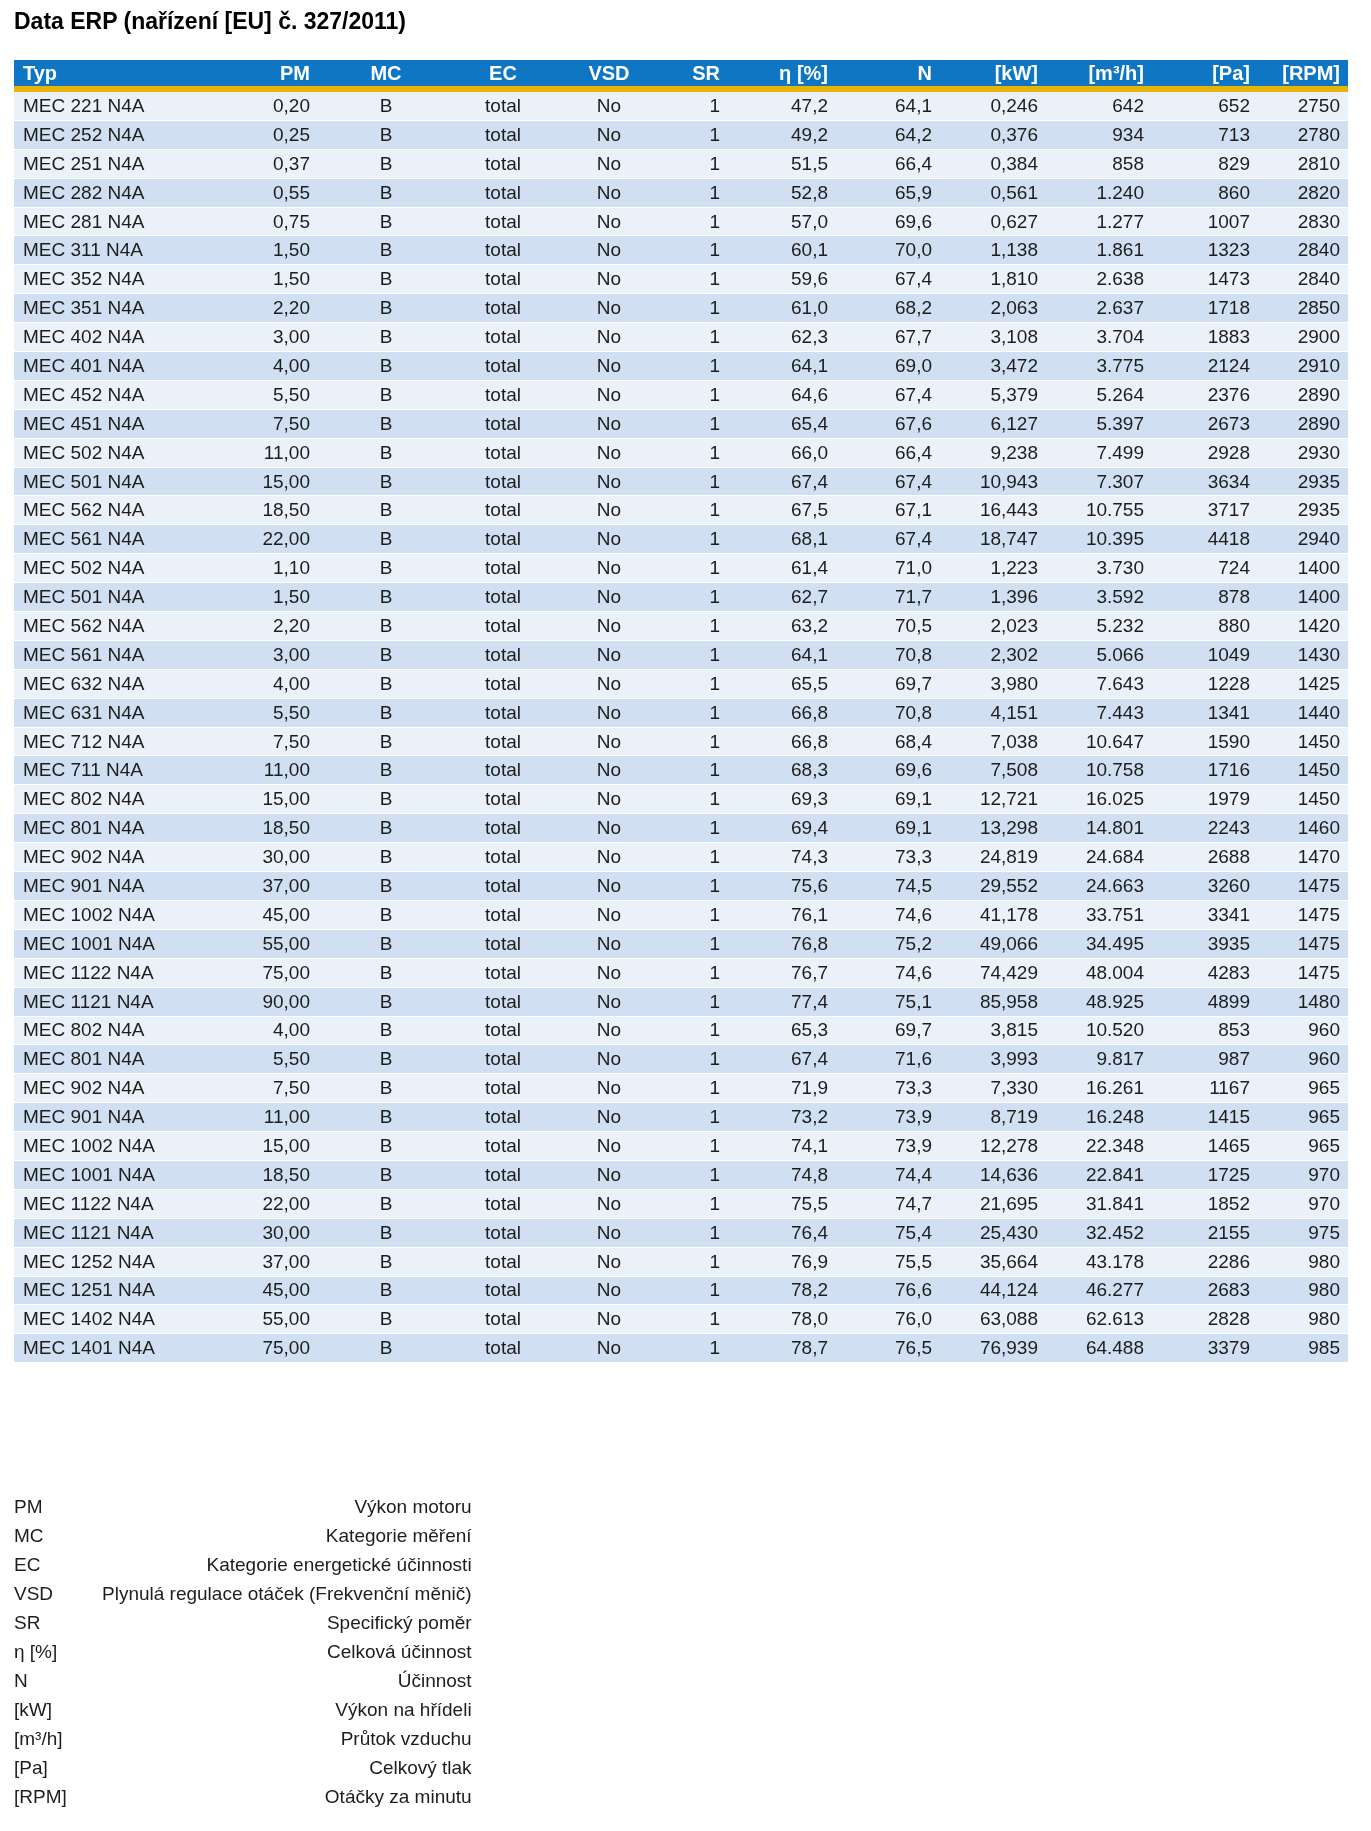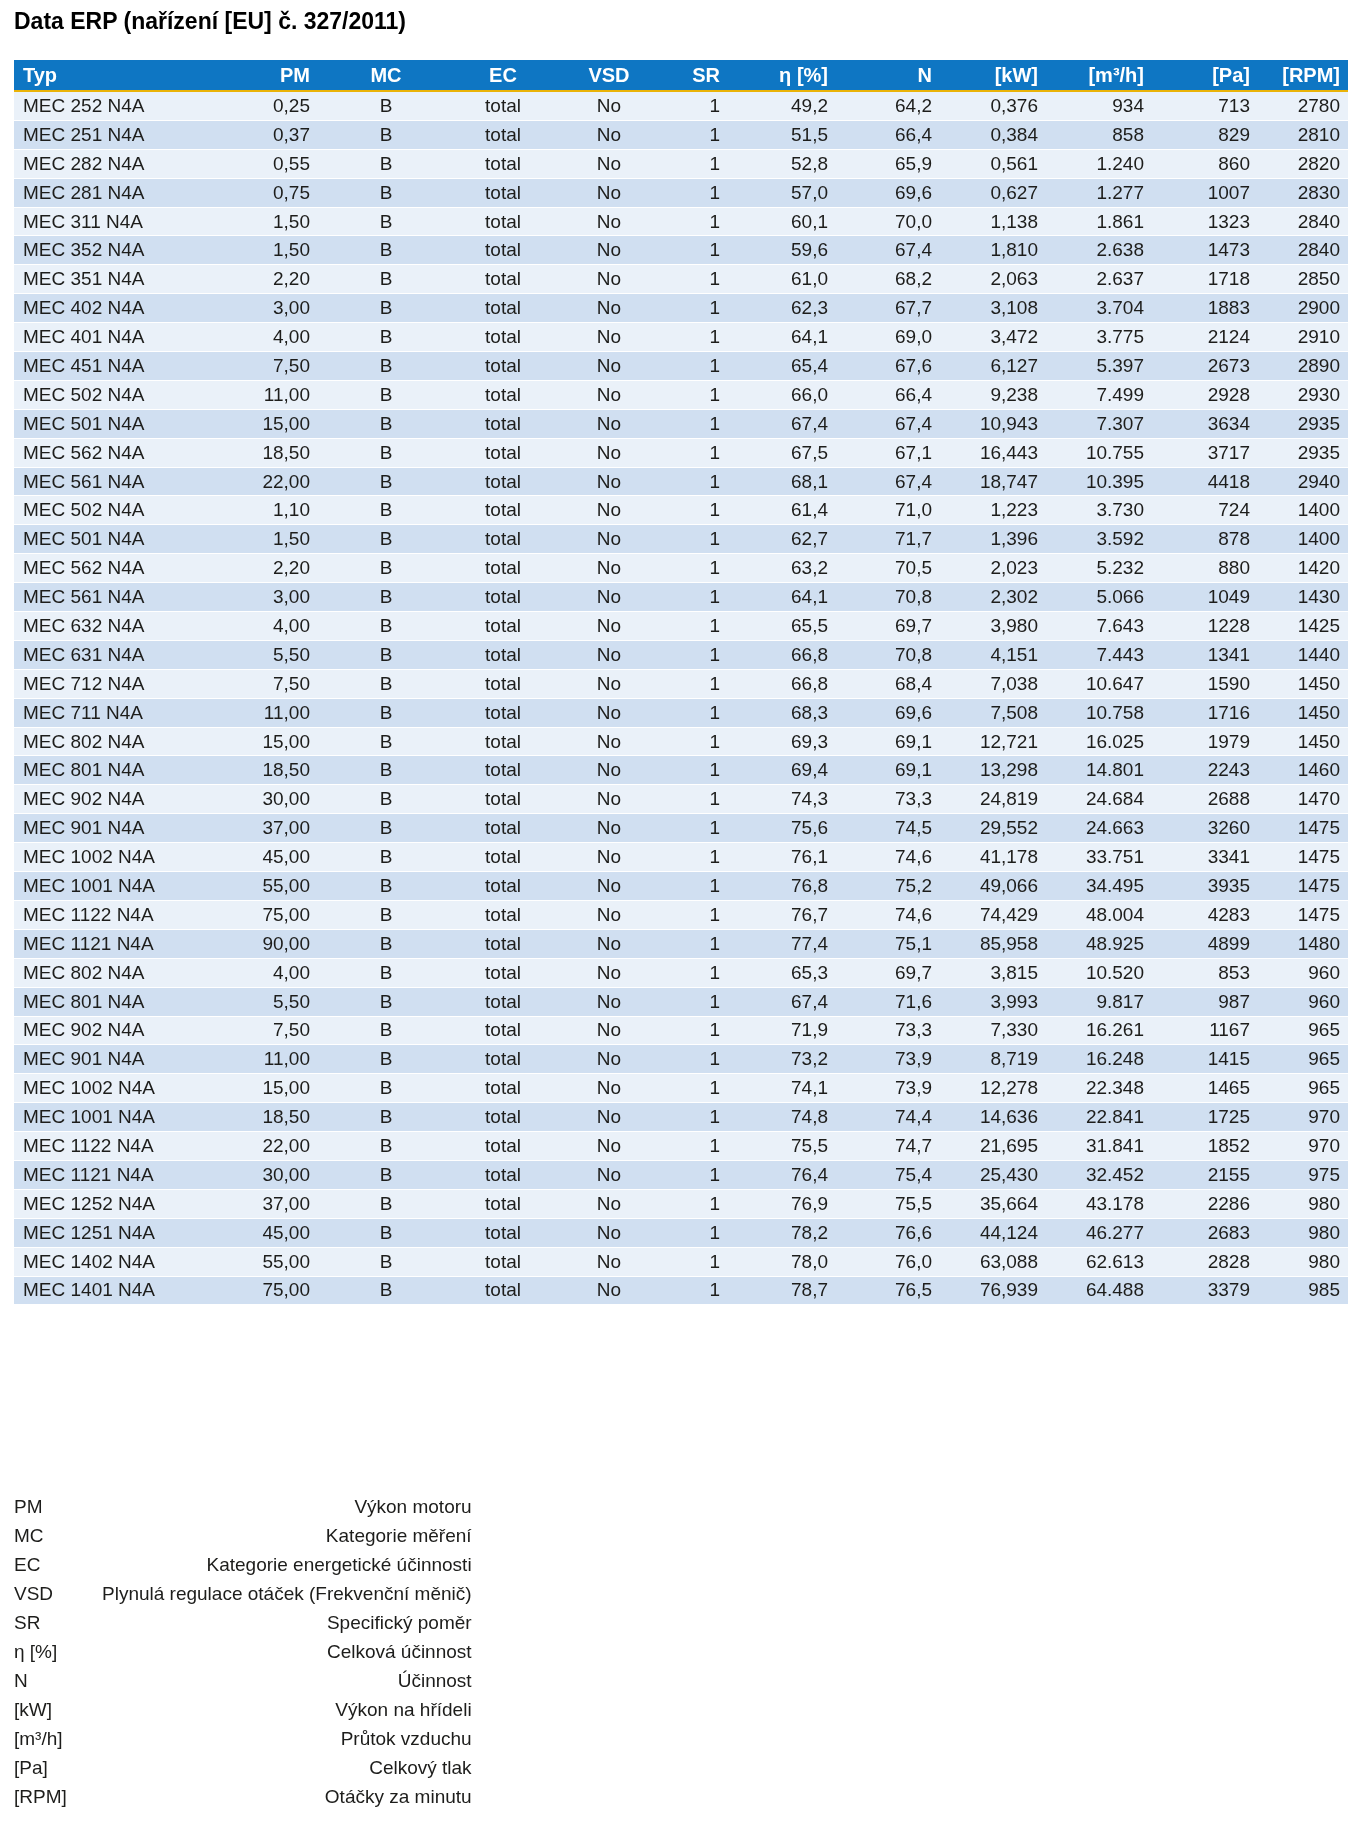--- a/index.html
+++ b/index.html
@@ -30,21 +30,21 @@
     width:1334px;
     border-collapse:separate;border-spacing:0;
     table-layout:fixed;
   }
   table.erp th{
     background:var(--header-bg);
     color:var(--header-text);
     font-size:20px;font-weight:bold;
     height:32px;
     vertical-align:middle;
-    border-bottom:2px solid #eab308;
+    border-bottom:6px solid #eab308;
     white-space:nowrap;
     overflow:hidden;
   }
   table.erp td{
     font-size:19px;
     height:28.9px;
     vertical-align:middle;
     border-bottom:1px solid #ffffff;
     white-space:nowrap;
     overflow:hidden;
@@ -97,20 +97,34 @@
           <th class="c-eta">η [%]</th>
           <th class="c-n">N</th>
           <th class="c-kw">[kW]</th>
           <th class="c-m3h">[m³/h]</th>
           <th class="c-pa">[Pa]</th>
           <th class="c-rpm">[RPM]</th>
         </tr>
     </thead>
     <tbody id="table-body">
         <tr>
+          <td class="c-typ">MEC 221 N4A</td>
+          <td class="c-pm">0,20</td>
+          <td class="c-mc">B</td>
+          <td class="c-ec">total</td>
+          <td class="c-vsd">No</td>
+          <td class="c-sr">1</td>
+          <td class="c-eta">47,2</td>
+          <td class="c-n">64,1</td>
+          <td class="c-kw">0,246</td>
+          <td class="c-m3h">642</td>
+          <td class="c-pa">652</td>
+          <td class="c-rpm">2750</td>
+        </tr>
+        <tr>
           <td class="c-typ">MEC 252 N4A</td>
           <td class="c-pm">0,25</td>
           <td class="c-mc">B</td>
           <td class="c-ec">total</td>
           <td class="c-vsd">No</td>
           <td class="c-sr">1</td>
           <td class="c-eta">49,2</td>
           <td class="c-n">64,2</td>
           <td class="c-kw">0,376</td>
           <td class="c-m3h">934</td>
@@ -223,20 +237,34 @@
           <td class="c-vsd">No</td>
           <td class="c-sr">1</td>
           <td class="c-eta">64,1</td>
           <td class="c-n">69,0</td>
           <td class="c-kw">3,472</td>
           <td class="c-m3h">3.775</td>
           <td class="c-pa">2124</td>
           <td class="c-rpm">2910</td>
         </tr>
         <tr>
+          <td class="c-typ">MEC 452 N4A</td>
+          <td class="c-pm">5,50</td>
+          <td class="c-mc">B</td>
+          <td class="c-ec">total</td>
+          <td class="c-vsd">No</td>
+          <td class="c-sr">1</td>
+          <td class="c-eta">64,6</td>
+          <td class="c-n">67,4</td>
+          <td class="c-kw">5,379</td>
+          <td class="c-m3h">5.264</td>
+          <td class="c-pa">2376</td>
+          <td class="c-rpm">2890</td>
+        </tr>
+        <tr>
           <td class="c-typ">MEC 451 N4A</td>
           <td class="c-pm">7,50</td>
           <td class="c-mc">B</td>
           <td class="c-ec">total</td>
           <td class="c-vsd">No</td>
           <td class="c-sr">1</td>
           <td class="c-eta">65,4</td>
           <td class="c-n">67,6</td>
           <td class="c-kw">6,127</td>
           <td class="c-m3h">5.397</td>

